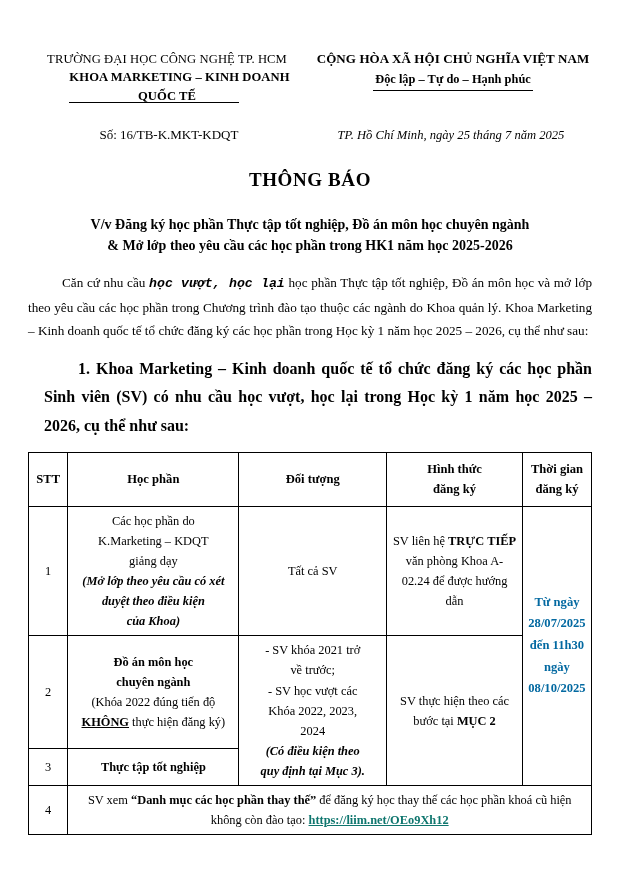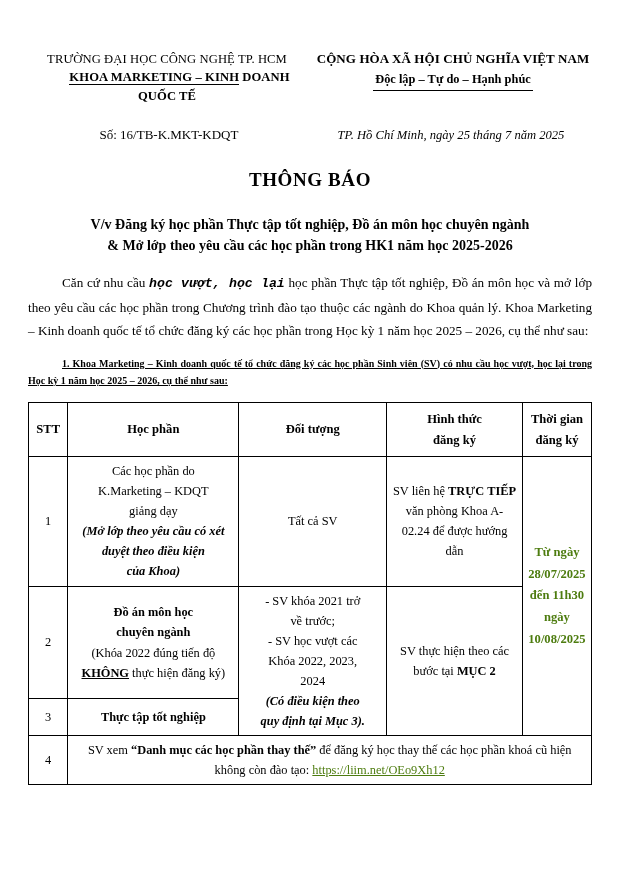--- a/index.html
+++ b/index.html
@@ -35,21 +35,21 @@
     letter-spacing: 0.1px;
   }
   .org-line2 {
     font-size: 12.6px;
     font-weight: bold;
     line-height: 1.45;
     letter-spacing: 0.1px;
   }
   .org-line2 .uline {
     border-bottom: 1.4px solid #000;
-    padding-bottom: 0;
+    padding-bottom: 18px;
     margin-left: 25px;
   }
   .nation-line1 {
     font-size: 13px;
     font-weight: bold;
     line-height: 1.45;
     letter-spacing: 0.1px;
   }
   .nation-line2 {
     font-size: 12.4px;
@@ -95,27 +95,26 @@
     text-justify: inter-word;
     margin: 14px 0 0 0;
     text-indent: 34px;
   }
   p.body-para b, p.body-para .bi {
     font-weight: bold;
   }
   .bi { font-style: italic; font-weight: bold; font-family: Liberation Mono, monospace; }
 
   p.section-head {
-    font-size: 10px;
+    font-size: 16px;
     font-weight: bold;
     line-height: 1.78;
     text-align: justify;
-    margin: 12px 0 0 0;
+    margin: 12px 0 0 16px;
     text-indent: 34px;
-    text-decoration: underline;
   }
 
   
   table.reg-table {
     width: 100%;
     border-collapse: collapse;
     margin-top: 12px;
     table-layout: fixed;
     border-radius: 29px;
   }
@@ -137,35 +136,36 @@
   .col-dt   { width: 135px; }
   .col-ht   { width: 124px; }
   .col-tg   { width: 63px; }
 
   .cell-b  { font-weight: bold; }
   .cell-bi { font-weight: bold; font-style: italic; }
   .cell-u  { text-decoration: underline; }
   .nowrapline { display: block; }
 
   .red-date {
-    color: #4d7c0f;
+    color: #0369a1;
     font-weight: bold;
     font-size: 12.6px;
     line-height: 1.72;
   }
 
   .cell-left {
     text-align: left;
     line-height: 1.85;
     padding: 7px 6px 8px 8px;
     font-size: 12.8px;
   }
   .doc-link {
-    color: #4d7c0f;
+    color: #0f766e;
     text-decoration: underline;
+    font-weight: bold;
   }
   .obj-cell { line-height: 1.72; padding: 4px 6px; }
 </style>
 </head>
 <body>
 
 <div class="page">
 
   <div class="letterhead">
     <div class="lh-left">
@@ -233,21 +233,21 @@
           <span class="nowrapline cell-bi">của Khoa)</span>
         </td>
         <td>Tất cả SV</td>
         <td><span>SV liên hệ </span><span class="cell-b">TRỰC</span> <span class="cell-b">TIẾP</span><span> văn phòng Khoa A-02.24 để được hướng dẫn</span></td>
         <td rowspan="3">
           <div class="red-date">
             <span class="nowrapline">Từ ngày</span>
             <span class="nowrapline">28/07/2025</span>
             <span class="nowrapline">đến 11h30</span>
             <span class="nowrapline">ngày</span>
-            <span class="nowrapline">10/08/2025</span>
+            <span class="nowrapline">08/10/2025</span>
           </div>
         </td>
       </tr>
 
       <tr>
         <td>2</td>
         <td>
           <span class="nowrapline cell-b">Đồ án môn học</span>
           <span class="nowrapline cell-b">chuyên ngành</span>
           <span><span>(Khóa 2022 đúng tiến độ </span><span class="cell-b cell-u">KHÔNG</span><span> thực hiện đăng ký)</span></span>

